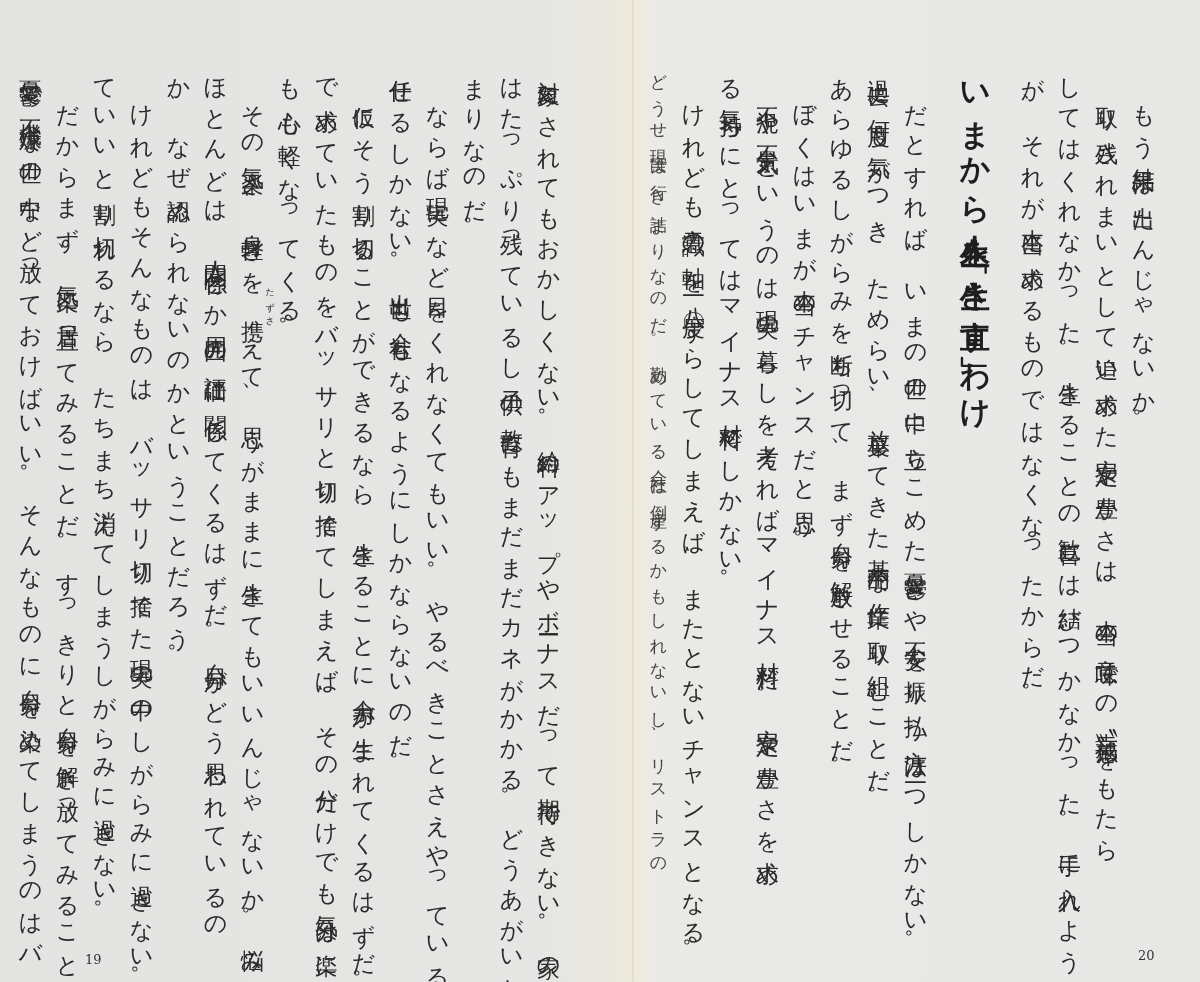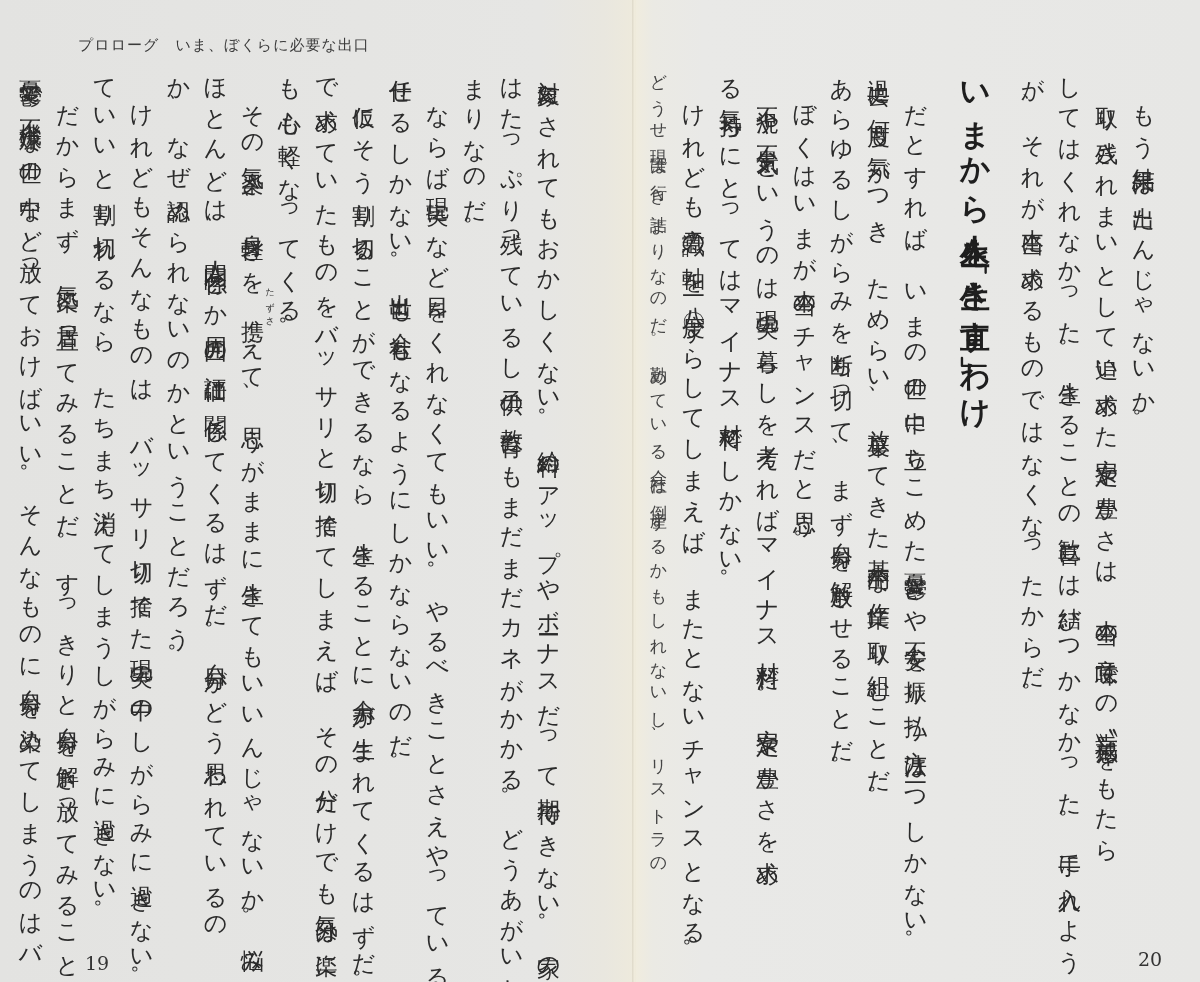--- a/index.html
+++ b/index.html
@@ -15,21 +15,21 @@
     background:linear-gradient(to right,#e3e3e1 0%,#e6e6e4 85%,#e9e7df 95%,#eeeadc 100%); }
   .page-right { left:636px; width:564px;
     background:linear-gradient(to right,#f0ecde 0%,#ebeae4 3%,#e9e9e7 12%,#e7e7e5 100%); }
   .spine { position:absolute; left:632px; top:0; width:6px; height:982px;
     background:linear-gradient(to right,#ddd8c8,#f3efe0,#d8d3c2); }
   .running-head {
     position:absolute; left:78px; top:36px;
     font-size:15px; letter-spacing:1px; color:#3a3a3a;
     font-family:"DejaVu Serif", serif;
   }
-  .folio { position:absolute; font-size:19px; color:#333; font-family:"DejaVu Serif", serif; }
+  .folio { position:absolute; font-size:13px; color:#333; font-family:"DejaVu Serif", serif; }
   .folio-left { left:85px; top:952px; }
   .col {
     position:absolute; top:62px;
     writing-mode:vertical-rl;
     font-family:"DejaVu Sans", "Liberation Sans", sans-serif;
     font-size:23px; line-height:1; letter-spacing:4.2px;
     white-space:nowrap; color:#2b2b2b;
   }
   .col.indent { padding-top:27px; }
   .heading {
@@ -46,21 +46,20 @@
     font-size:17px; letter-spacing:5.3px; color:#444; white-space:nowrap;
   }
   ruby rt { font-size:9px; }
 </style>
 </head>
 <body>
 
 <div class="spread">
 
   <div class="page page-left">
-    <div class="running-head">プロローグ　いま、ぼくらに必要な出口</div>
 
     <div class="col" style="left:537px">対象にされてもおかしくない。給料のアップやボーナスだって期待できない。家のローン</div>
     <div class="col" style="left:500px">はたっぷり残っているし子供の教育にもまだまだカネがかかる。どうあがいたって行き詰</div>
     <div class="col" style="left:463px">まりなのだ。</div>
     <div class="col indent" style="left:426px">ならば現実になど目をくれなくてもいい。やるべきことさえやっているなら成り行きに</div>
     <div class="col" style="left:389px">任せるしかない。出世も会社もなるようにしかならないのだ。</div>
     <div class="col indent" style="left:352px">仮にそう割り切ることができるなら、生きることに余力が生まれてくるはずだ。いまま</div>
     <div class="col" style="left:315px">で求めていたものをバッサリと切り捨ててしまえば、その分だけでも気分は楽になる。身</div>
     <div class="col" style="left:278px">も心も軽くなってくる。</div>
     <div class="col indent" style="left:241px">その気楽さ、身軽さを<ruby>携<rt>たずさ</rt></ruby>えて、思うがままに生きてもいいんじゃないか。悩みや不満の</div>

